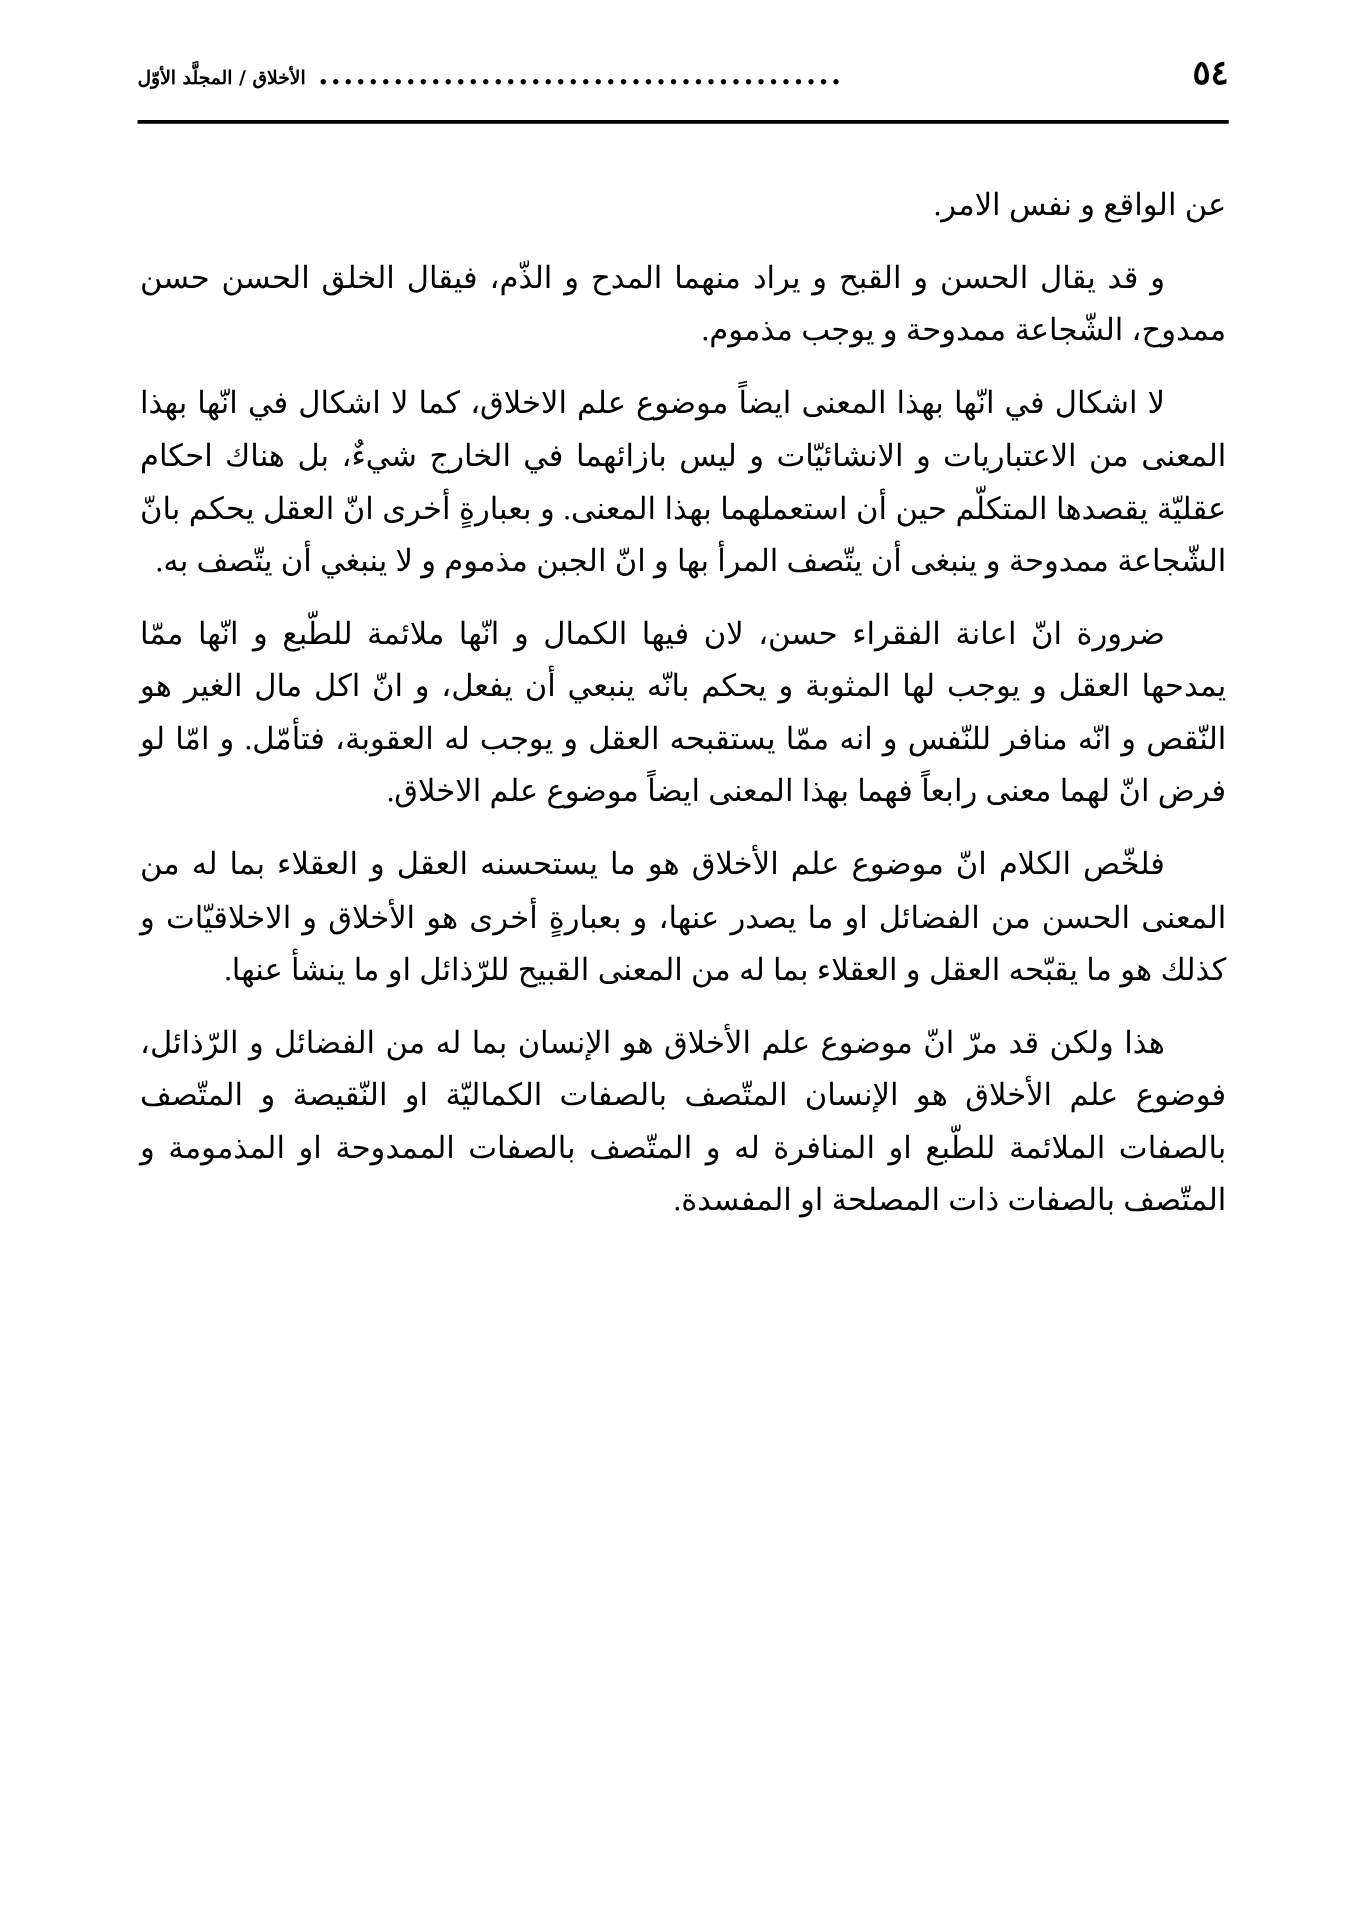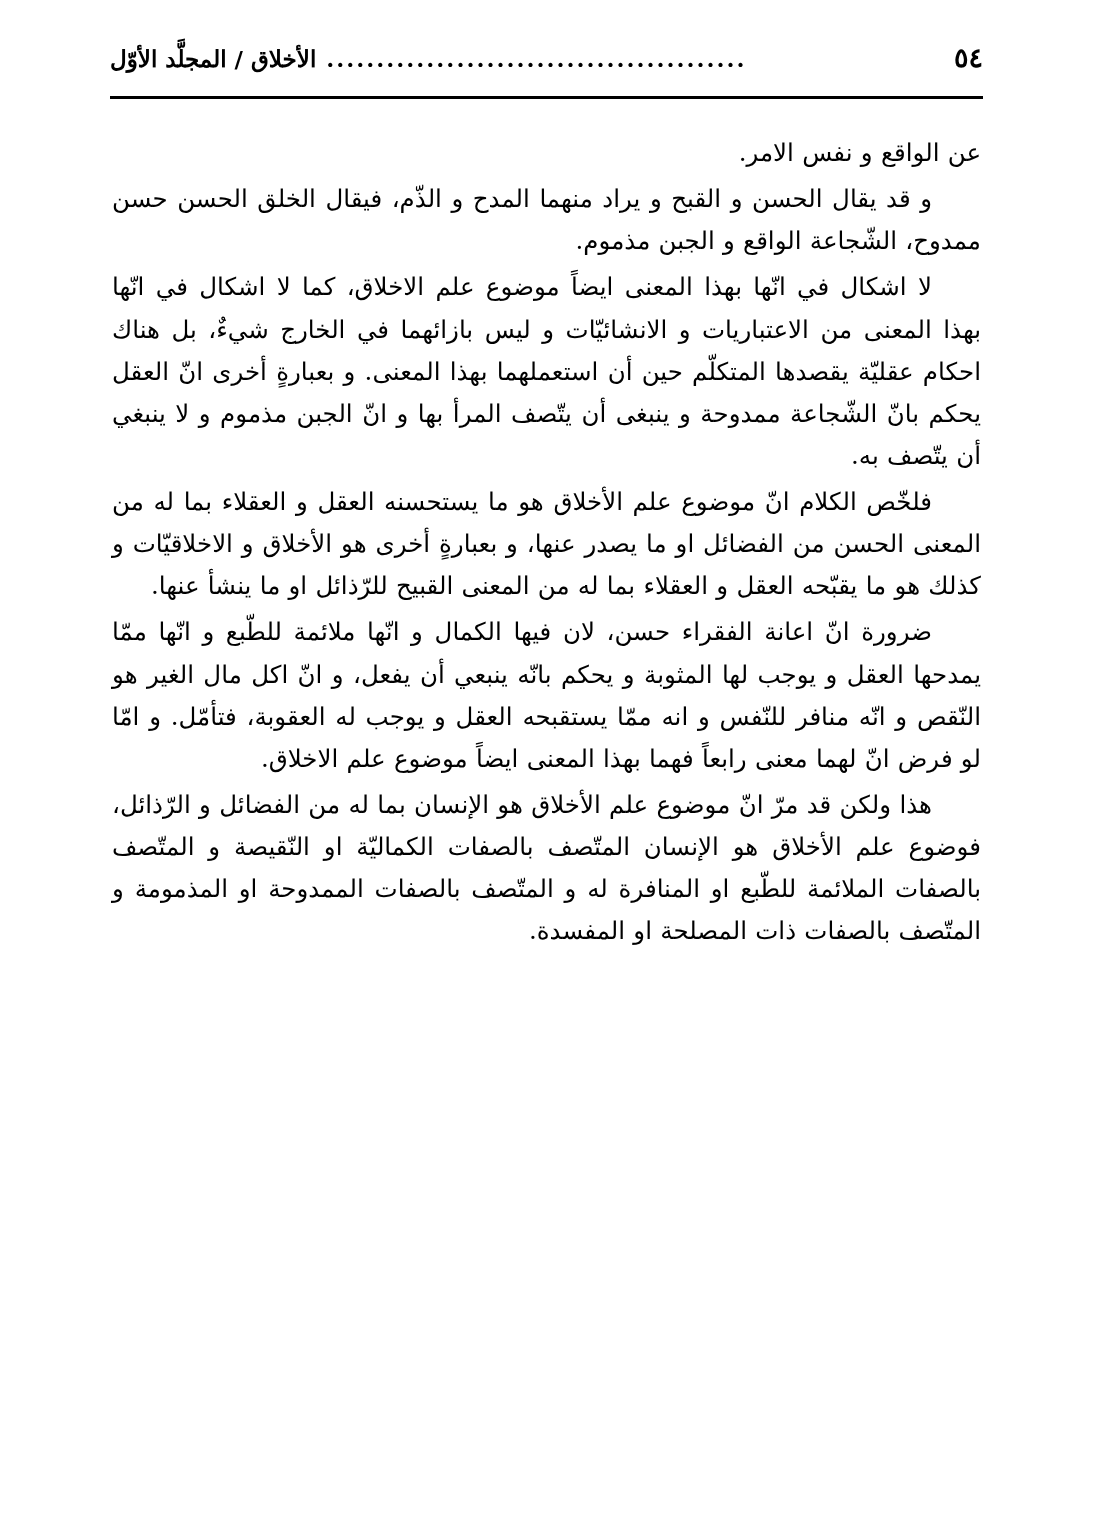--- a/index.html
+++ b/index.html
@@ -33,21 +33,21 @@
     display: flex;
     flex-direction: row;
     align-items: baseline;
     justify-content: flex-start;
     width: 100%;
     font-size: 23px;
     font-weight: bold;
     white-space: nowrap;
   }
   .header-title {
-    font-size: 23px;
+    font-size: 15px;
     font-weight: bold;
     letter-spacing: 0;
   }
   .header-dots {
     flex: 1 1 auto;
     overflow: hidden;
     margin: 0 10px 0 10px;
     font-size: 23px;
     letter-spacing: 2px;
     color: #000;
@@ -74,23 +74,24 @@
     position: absolute;
     top: 128px;
     right: 112px;
     left: 112px;
     font-size: 24.5px;
     line-height: 1.72;
     text-align: justify;
     text-justify: inter-word;
   }
   .body-text p {
-    margin: 4px 0 0.10em 0;
+    margin: 16px 0 0.10em 0;
     text-align: justify;
     text-align-last: right;
+    font-family: Liberation Serif, serif;
   }
   .body-text p.indent {
     text-indent: 2.0em;
   }
   .body-text p.last-center {
     text-align: justify;
   }
   
   .body-text p {
     word-spacing: 0.02em;
@@ -106,20 +107,20 @@
       <span class="header-page">٥٤</span>
       <span class="header-dots">..........................................</span>
       <span class="header-title">الأخلاق / المجلَّد الأوّل</span>
     </div>
   </div>
 
   <div class="rule"></div>
 
   <div class="body-text">
     <p>عن الواقع و نفس الامر.</p>
-    <p class="indent">و قد يقال الحسن و القبح و يراد منهما المدح و الذّم، فيقال الخلق الحسن حسن ممدوح، الشّجاعة الواقع و الجبن مذموم.</p>
+    <p class="indent">و قد يقال الحسن و القبح و يراد منهما المدح و الذّم، فيقال الخلق الحسن حسن ممدوح، الشّجاعة ممدوحة و يوجب مذموم.</p>
     <p class="indent">لا اشكال في انّها بهذا المعنى ايضاً موضوع علم الاخلاق، كما لا اشكال في انّها بهذا المعنى من الاعتباريات و الانشائيّات و ليس بازائهما في الخارج شيءٌ، بل هناك احكام عقليّة يقصدها المتكلّم حين أن استعملهما بهذا المعنى. و بعبارةٍ أخرى انّ العقل يحكم بانّ الشّجاعة ممدوحة و ينبغى أن يتّصف المرأ بها و انّ الجبن مذموم و لا ينبغي أن يتّصف به.</p>
+    <p class="indent">ضرورة انّ اعانة الفقراء حسن، لان فيها الكمال و انّها ملائمة للطّبع و انّها ممّا يمدحها العقل و يوجب لها المثوبة و يحكم بانّه ينبعي أن يفعل، و انّ اكل مال الغير هو النّقص و انّه منافر للنّفس و انه ممّا يستقبحه العقل و يوجب له العقوبة، فتأمّل. و امّا لو فرض انّ لهما معنى رابعاً فهما بهذا المعنى ايضاً موضوع علم الاخلاق.</p>
     <p class="indent">فلخّص الكلام انّ موضوع علم الأخلاق هو ما يستحسنه العقل و العقلاء بما له من المعنى الحسن من الفضائل او ما يصدر عنها، و بعبارةٍ أخرى هو الأخلاق و الاخلاقيّات و كذلك هو ما يقبّحه العقل و العقلاء بما له من المعنى القبيح للرّذائل او ما ينشأ عنها.</p>
-    <p class="indent">ضرورة انّ اعانة الفقراء حسن، لان فيها الكمال و انّها ملائمة للطّبع و انّها ممّا يمدحها العقل و يوجب لها المثوبة و يحكم بانّه ينبعي أن يفعل، و انّ اكل مال الغير هو النّقص و انّه منافر للنّفس و انه ممّا يستقبحه العقل و يوجب له العقوبة، فتأمّل. و امّا لو فرض انّ لهما معنى رابعاً فهما بهذا المعنى ايضاً موضوع علم الاخلاق.</p>
     <p class="indent last-center">هذا ولكن قد مرّ انّ موضوع علم الأخلاق هو الإنسان بما له من الفضائل و الرّذائل، فوضوع علم الأخلاق هو الإنسان المتّصف بالصفات الكماليّة او النّقيصة و المتّصف بالصفات الملائمة للطّبع او المنافرة له و المتّصف بالصفات الممدوحة او المذمومة و المتّصف بالصفات ذات المصلحة او المفسدة.</p>
   </div>
 
 </div>
 
 </body></html>

